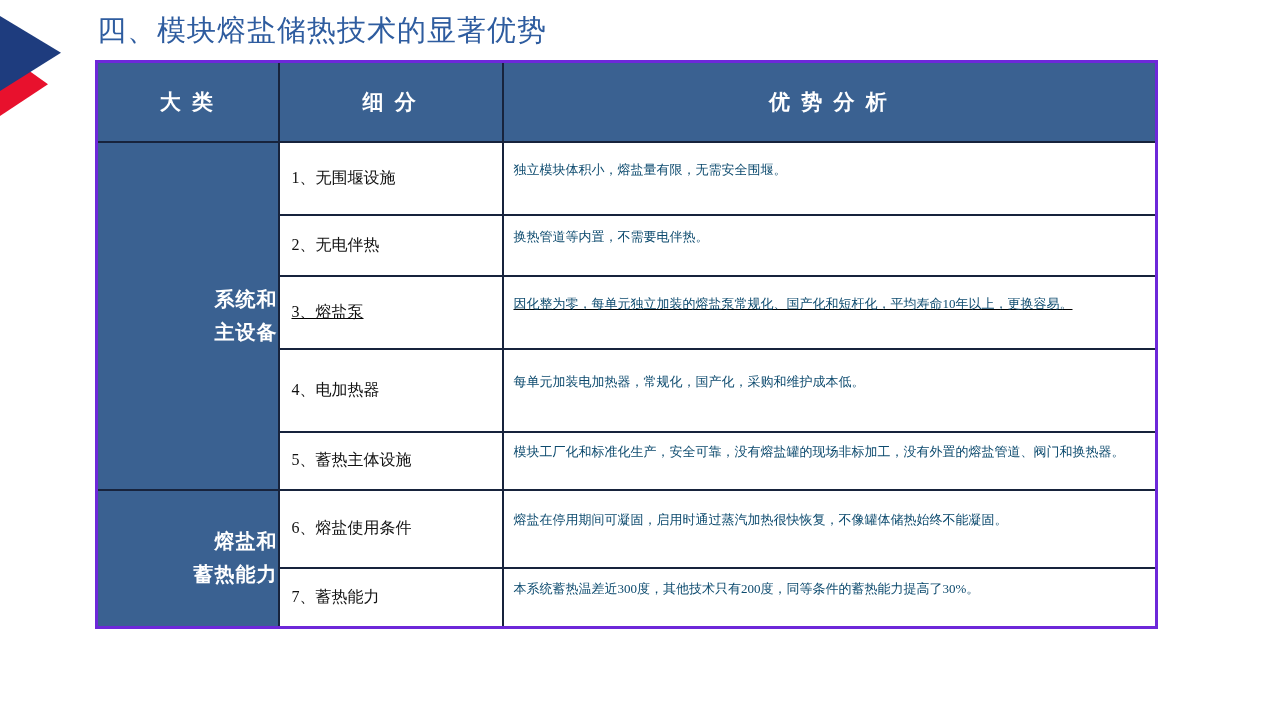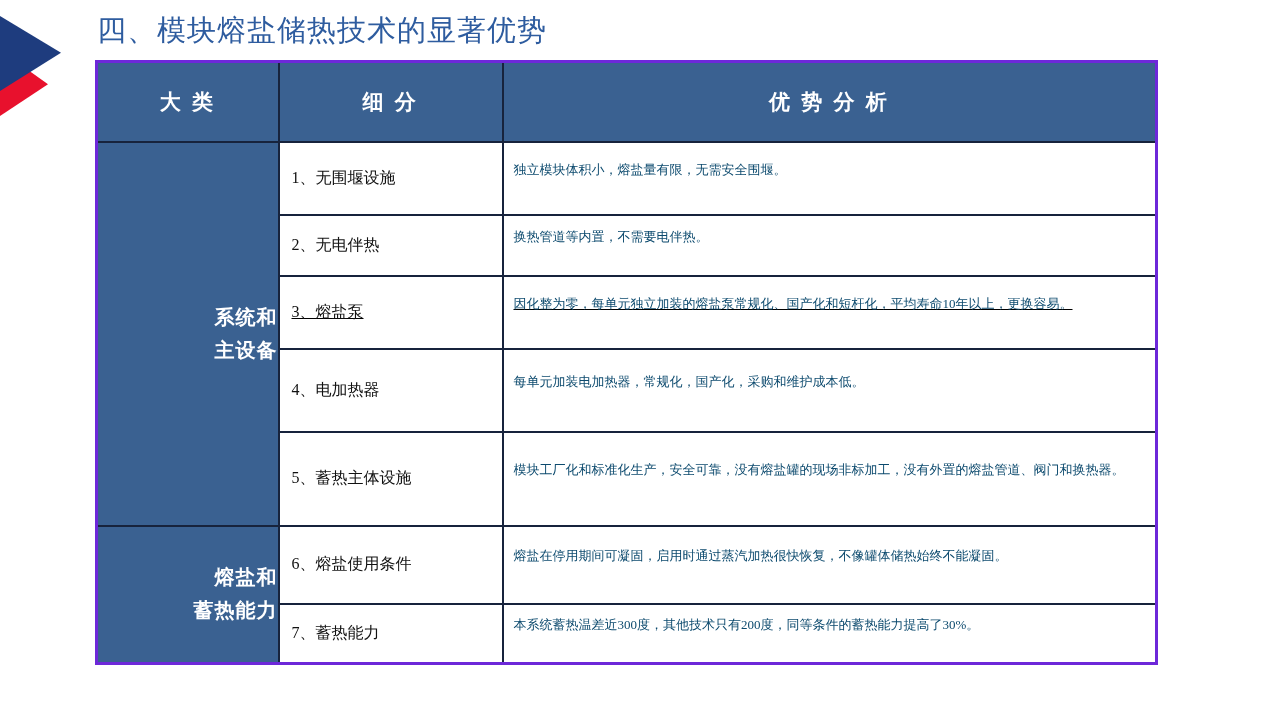--- a/index.html
+++ b/index.html
@@ -83,21 +83,21 @@
     color: #0c4a6e;
     font-size: 13px;
     line-height: 1.8;
     padding: 4px 10px 21px 10px;
     text-align: left;
   }
   .r1 { height: 73px; }
   .r2 { height: 61px; }
   .r3 { height: 73px; text-decoration: underline; }
   .r4 { height: 83px; margin-left: 12px; }
-  .r5 { height: 94px; }
+  .r5 { height: 58px; }
   .r6 { height: 78px; }
   .r7 { height: 60px; }
 </style>
 </head>
 <body>
 
 <div class="deco deco-red"></div>
 <div class="deco deco-blue"></div>
 
 <h1 class="slide-title">四、模块熔盐储热技术的显著优势</h1>

